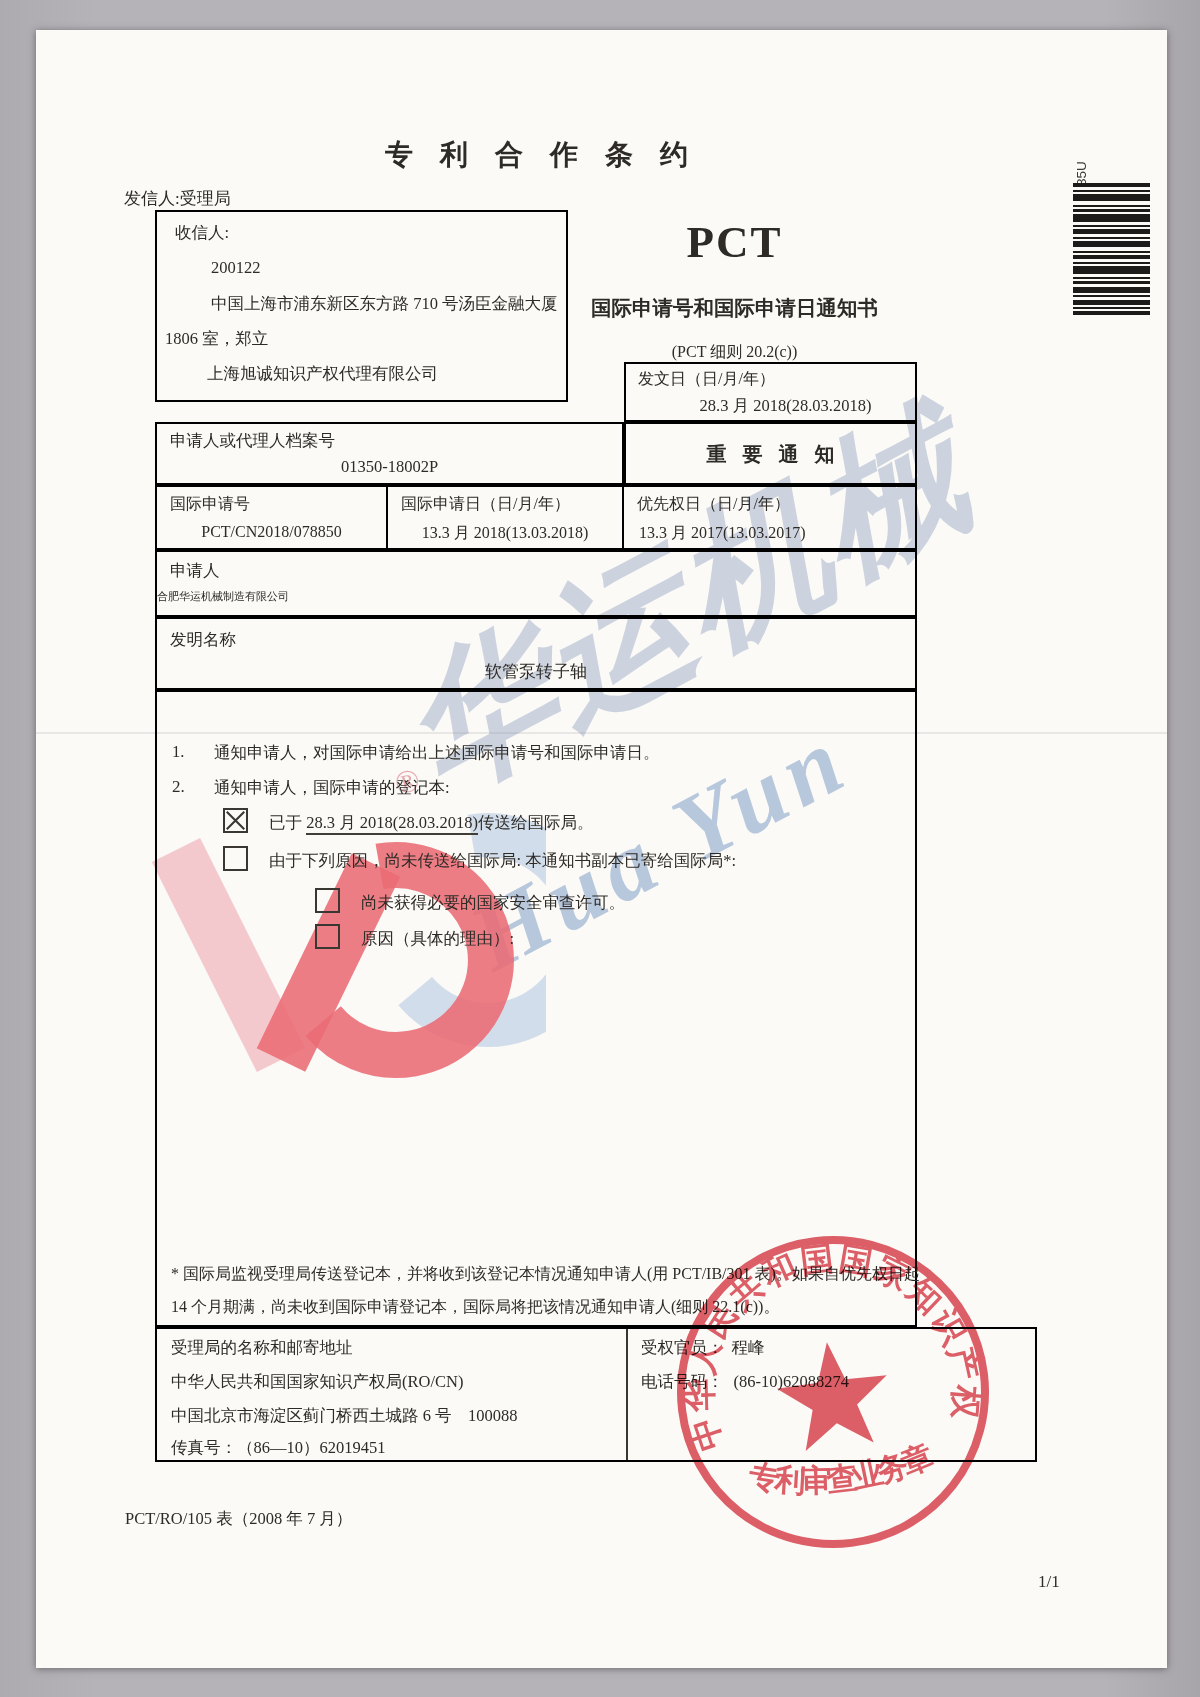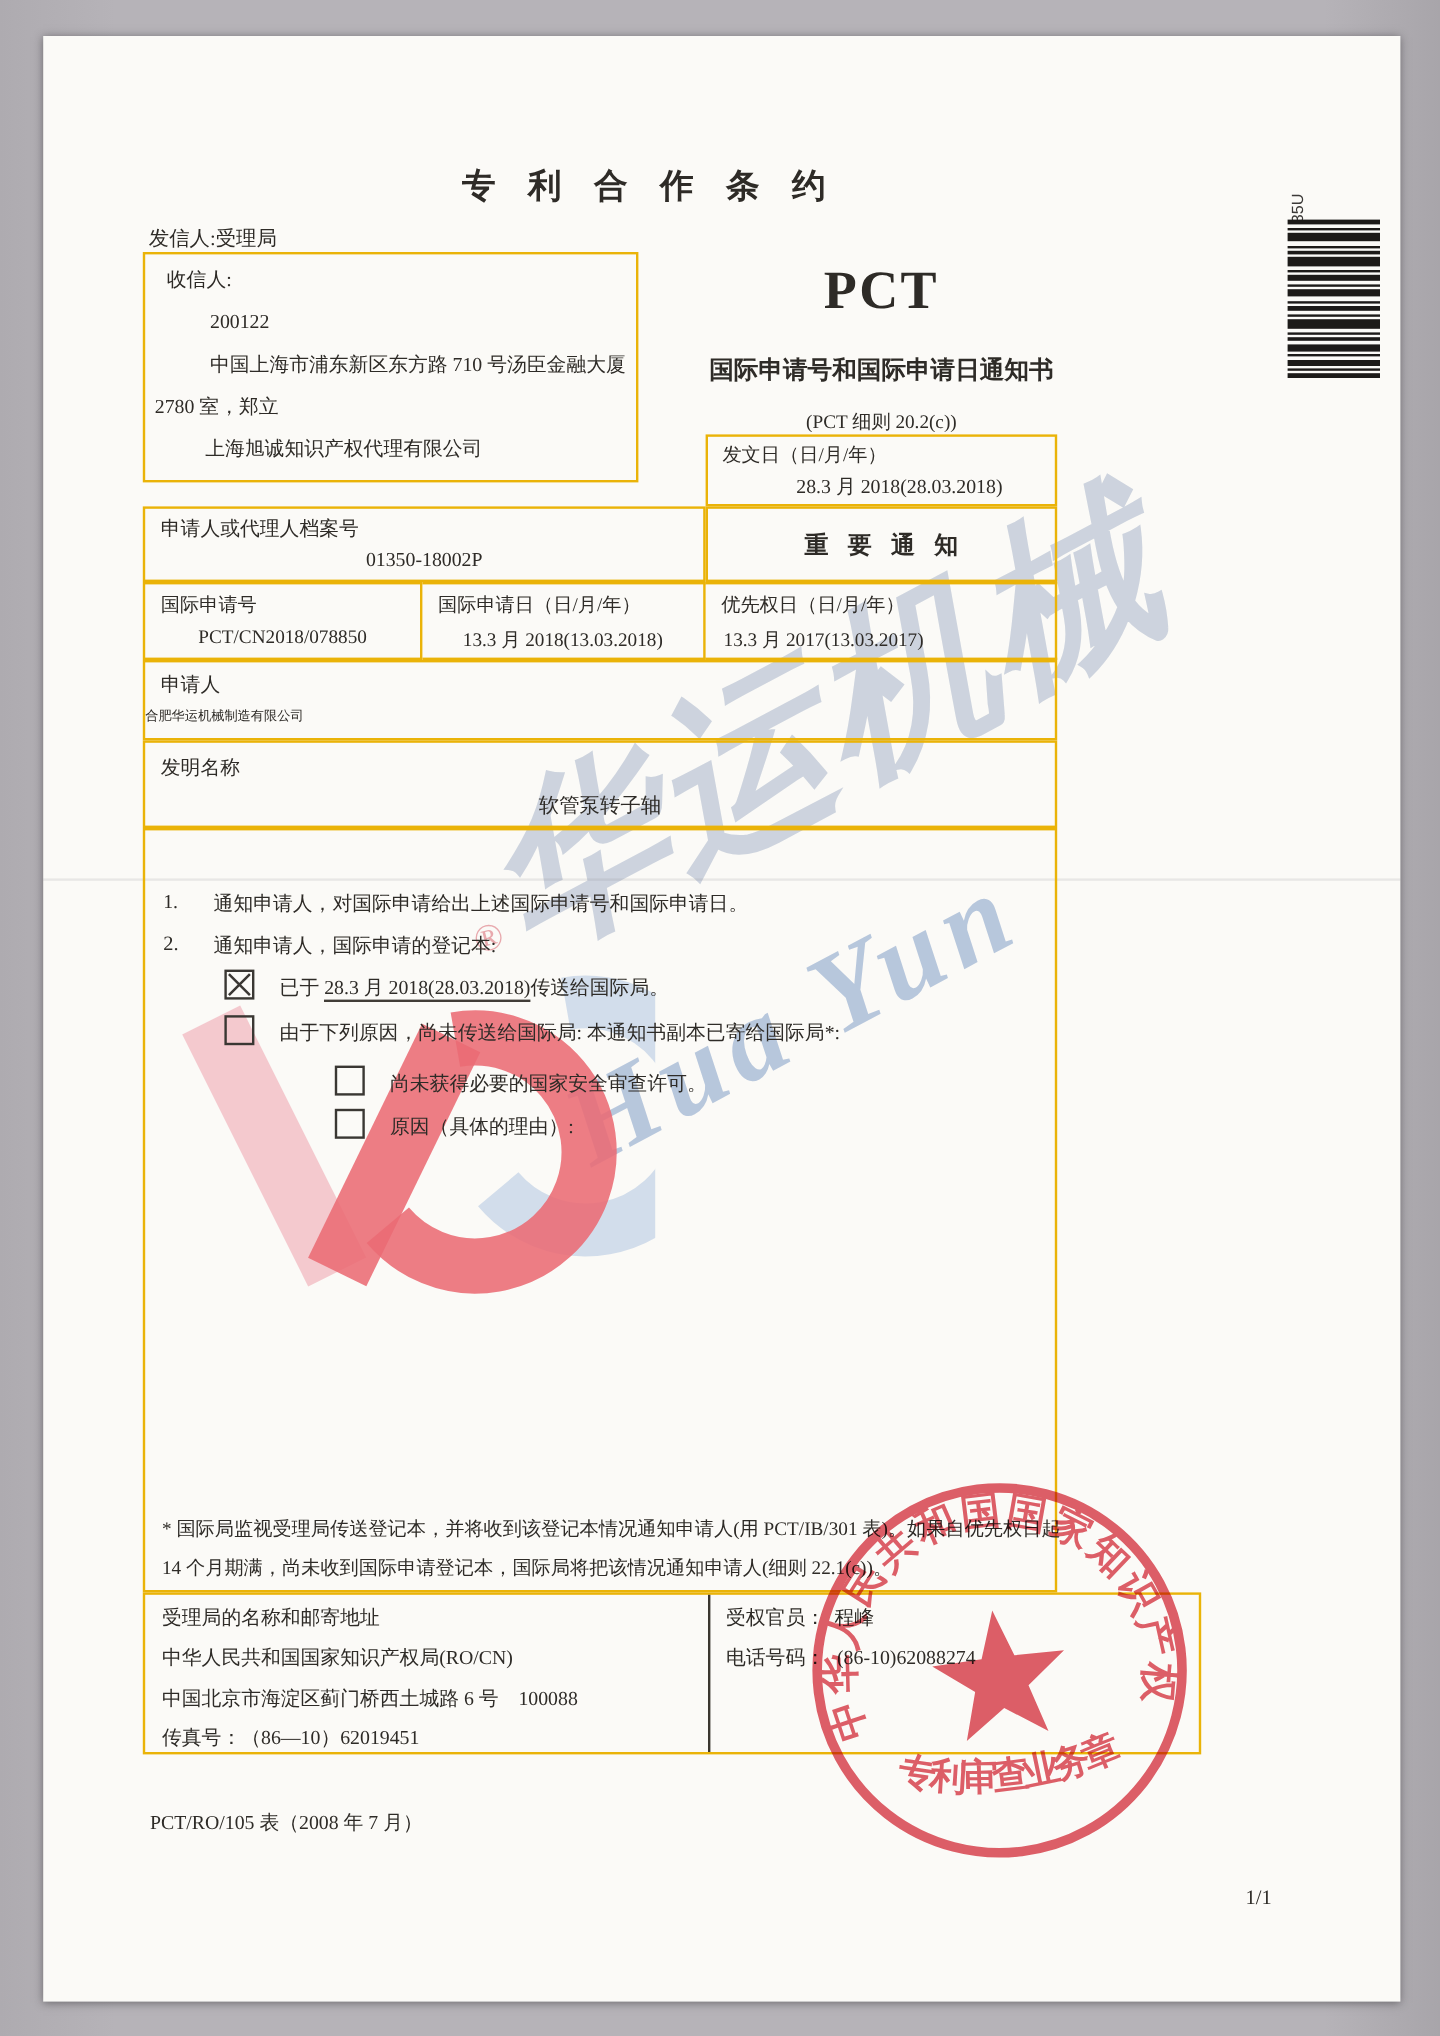--- a/index.html
+++ b/index.html
@@ -4,21 +4,21 @@
 <style>
   * { margin:0; padding:0; box-sizing:border-box; }
   html,body { width:1200px; height:1697px; }
   body { font-family:"Liberation Serif","DejaVu Serif",serif; color:#2e2b27; }
   .canvas { position:relative; width:1200px; height:1697px;
             background:linear-gradient(90deg,#aeabb0 0%,#b6b3b8 8%,#b6b3b8 92%,#a8a5aa 100%); overflow:hidden; }
   .page { position:absolute; left:36px; top:30px; width:1131px; height:1638px;
           background:#fbfaf7; box-shadow:0 1px 7px rgba(35,33,38,.5); }
   .abs { position:absolute; }
   .t { position:absolute; white-space:nowrap; font-size:16.5px; }
-  .box { position:absolute; border:2px solid #eab308; }
+  .box { position:absolute; border:2px solid #000000;margin-left:36px; }
   .crease { position:absolute; left:0; top:702px; width:100%; height:2px; background:rgba(120,118,128,.14); }
 
   
   .doc-title { left:349px; top:106px; font-size:28px; font-weight:bold; letter-spacing:27px; }
   .sender { left:88px; top:157px; font-size:17px; }
   .rcol { left:552px; width:293px; text-align:center; }
   .pct-big { top:186px; font-size:45px; font-weight:bold; letter-spacing:2px; }
   .notice-title { top:264px; font-size:20.5px; font-weight:bold; }
   .rule-ref { top:312px; font-size:16px; }
 
@@ -74,21 +74,21 @@
 
     <div class="z2">
 
       <div class="t doc-title">专利合作条约</div>
       <div class="t sender">发信人:受理局</div>
 
       <div class="box" style="left:83px;top:180px;width:413px;height:192px;">
         <div class="t" style="left:18px;top:10px;">收信人:</div>
         <div class="t" style="left:54px;top:46px;">200122</div>
         <div class="t" style="left:54px;top:81px;">中国上海市浦东新区东方路 710 号汤臣金融大厦</div>
-        <div class="t" style="left:8px;top:116px;">2780 室，郑立</div>
+        <div class="t" style="left:8px;top:116px;">1806 室，郑立</div>
         <div class="t" style="left:50px;top:151px;">上海旭诚知识产权代理有限公司</div>
       </div>
 
       <div class="t rcol pct-big">PCT</div>
       <div class="t rcol notice-title">国际申请号和国际申请日通知书</div>
       <div class="t rcol rule-ref">(PCT 细则 20.2(c))</div>
 
       <div class="box" style="left:552px;top:332px;width:293px;height:60px;">
         <div class="t" style="left:12px;top:5px;font-size:16px;">发文日（日/月/年）</div>
         <div class="t" style="left:0;top:31px;width:100%;text-align:center;padding-left:30px;">28.3 月 2018(28.03.2018)</div>

